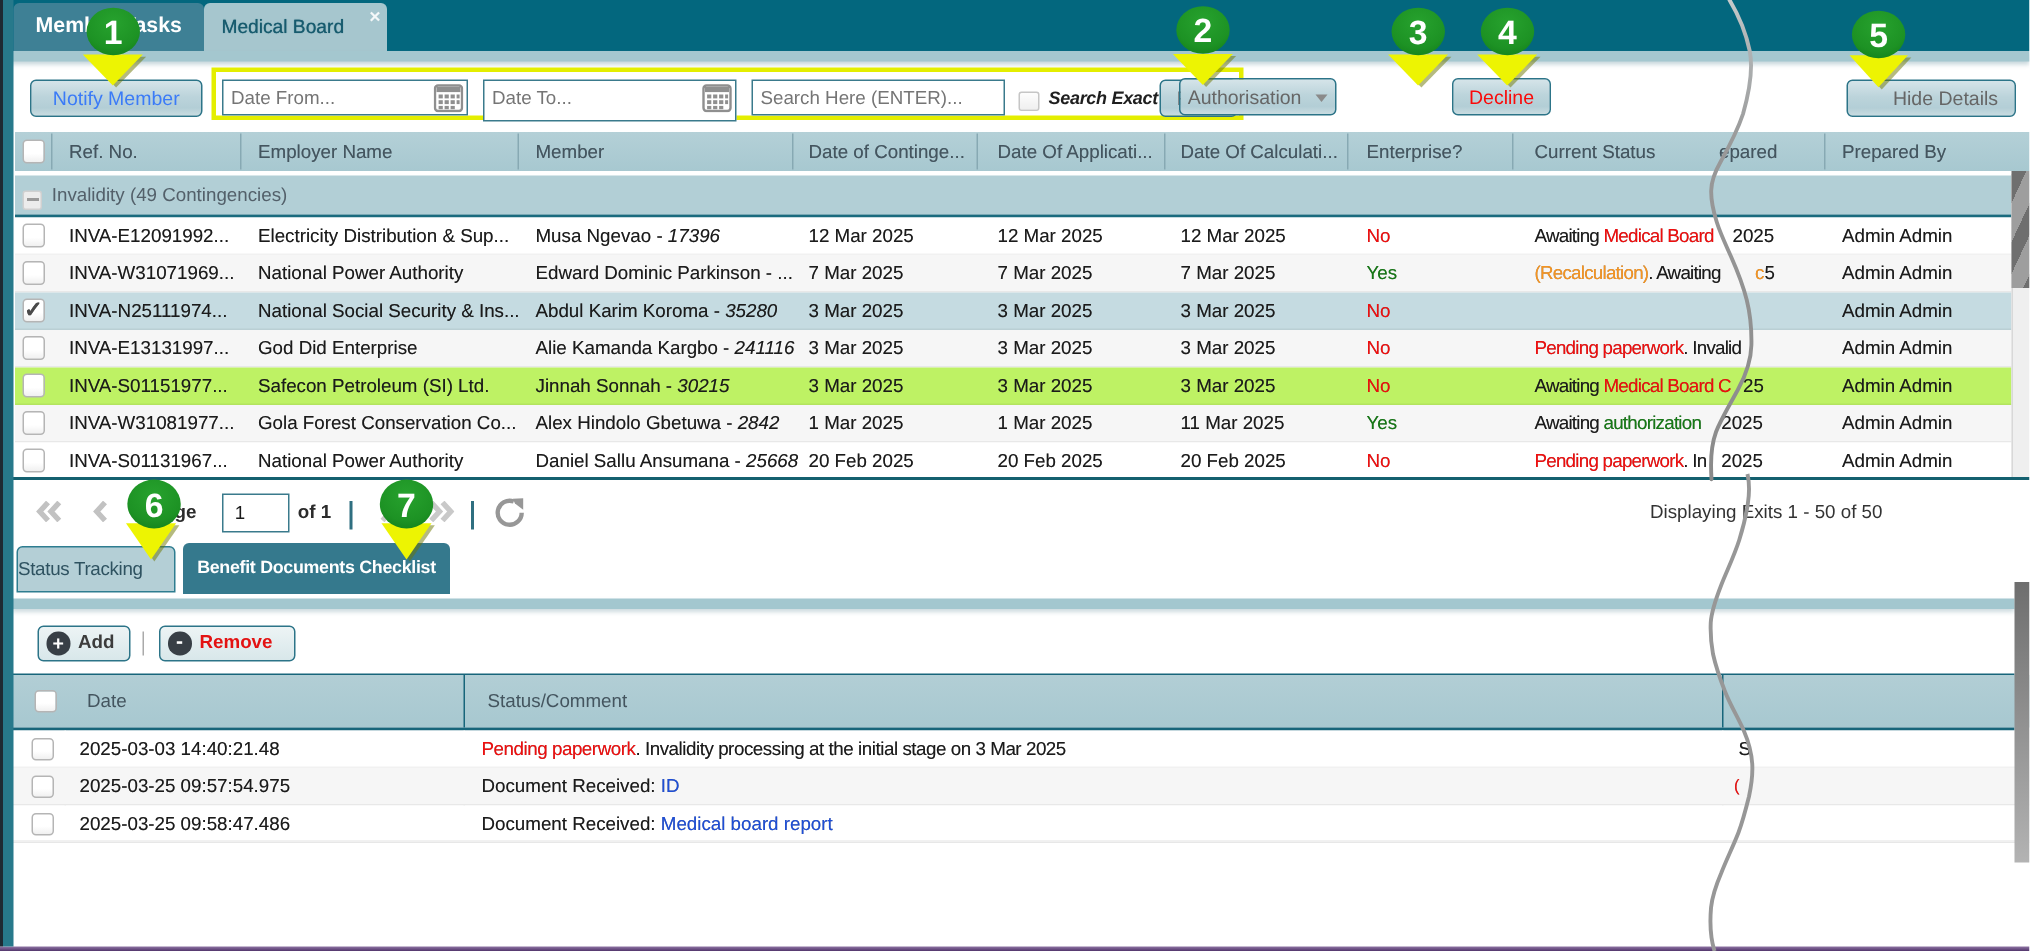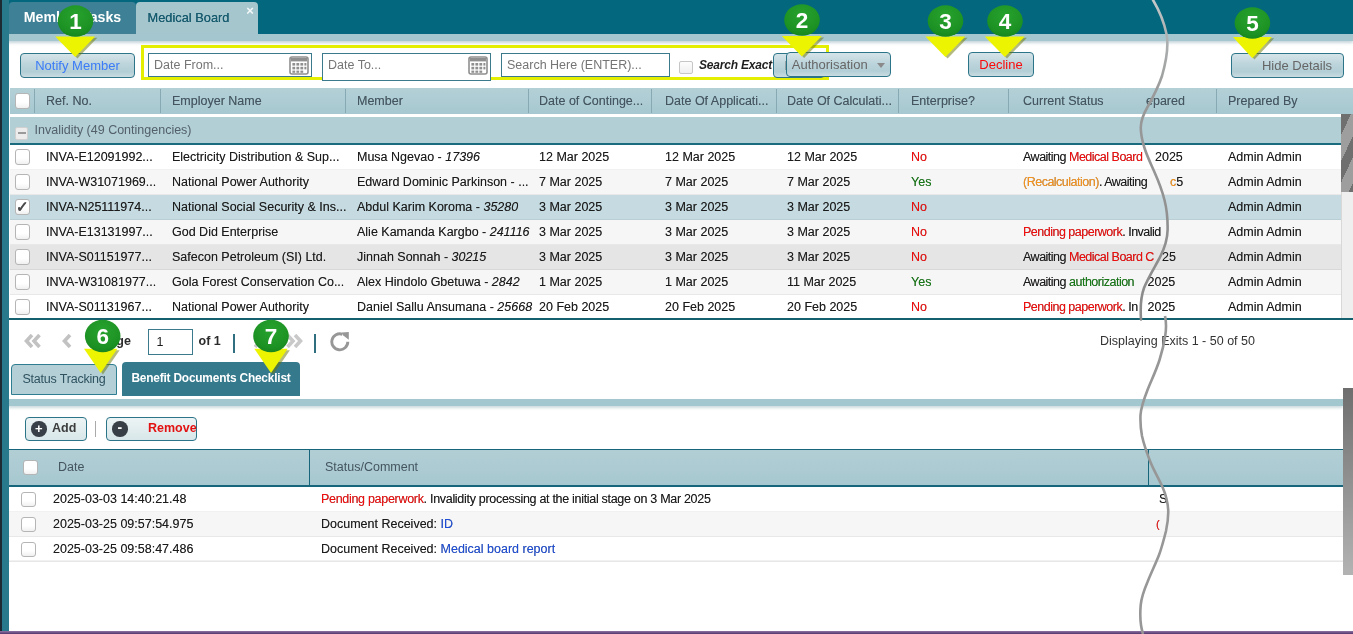--- a/index.html
+++ b/index.html
@@ -141,21 +141,21 @@
  <span class="c1">INVA-E13131997...</span>
     <span class="c2">God Did Enterprise</span>
  <span class="c3">Alie Kamanda Kargbo - <i>241116</i></span>
     <span class="c4">3 Mar 2025</span>
     <span class="c5">3 Mar 2025</span>
  <span class="c6">3 Mar 2025</span>
     <span class="c7 red">No</span>
     <span class="c8"><span class="red" style="position:static">Pending paperwork</span>. Invalid</span>
  <span class="c9">Admin Admin</span>
 </div>
-<div class="row" style="top:244.5px;background:#e5e5e5">
+<div class="row" style="top:244.5px;background:#bef264">
  <span class="cb" style="left:5px;top:4.5px"></span>
  <span class="c1">INVA-S01151977...</span>
     <span class="c2">Safecon Petroleum (SI) Ltd.</span>
  <span class="c3">Jinnah Sonnah - <i>30215</i></span>
     <span class="c4">3 Mar 2025</span>
     <span class="c5">3 Mar 2025</span>
  <span class="c6">3 Mar 2025</span>
     <span class="c7 red">No</span>
     <span class="c8">Awaiting <span class="red" style="position:static">Medical Board C</span></span>
  <span style="left:1152.5px">25</span>
@@ -215,31 +215,31 @@
       <path d="M10,1 L15.5,7 L10,13"></path>
     </g>
   </svg>
 <div class="a" style="left:314px;top:334px;width:2px;height:19px;background:#2f6f80"></div>
 <svg class="a" style="left:330px;top:331px" width="21" height="22" viewBox="0 0 21 22">
 <path d="M12.5,3.3 A8,8 0 1 0 17.8,10.8" fill="none" stroke="#979797" stroke-width="2.9"></path>
 <polygon points="11.9,1.5 18.8,1.1 18.8,8.8 13.3,4.6" fill="#979797"></polygon>
 </svg>
 <div class="a" style="left:1100px;top:334px;width:245px;height:14px;line-height:14px;text-align:left;color:#333">Displaying Exits 1 - 50 of 50</div>
 
-<div class="a" style="left:11px;top:364px;width:106px;height:31px;background:#b4cfd6;border:1px solid #2e7d90;border-radius:4px 4px 0 0;line-height:29px;text-align:center;color:#2e5260;letter-spacing:-0.2px">Status Tracking</div>
+<div class="a" style="left:11px;top:364px;width:106px;height:31px;background:#b4cfd6;border:1px solid #2e7d90;border-radius:4px 4px 0 0;line-height:29px;text-align:left;color:#2e5260;letter-spacing:-0.2px">Status Tracking</div>
 <div class="a" style="left:122px;top:362px;width:178px;height:33.5px;background:#35798d;border-radius:4px 4px 0 0;line-height:33.5px;text-align:center;color:#fff;font-weight:bold;font-size:11.9px;letter-spacing:-0.2px">Benefit Documents Checklist</div>
 <div class="a" style="left:8px;top:399px;width:1335px;height:7px;background:#a3c7cf;box-shadow:0 2px 3px rgba(130,165,175,.4)"></div>
 
 <div class="btn" style="left:25px;top:417px;width:62px;height:24px;background:linear-gradient(180deg,#edf4f5,#d8e7ea)"></div>
 <div class="a" style="left:31px;top:421px;width:15.5px;height:15.5px;border-radius:50%;background:#383f46;color:#fff;text-align:center;line-height:15px;font-weight:bold;font-size:13px;z-index:4">+</div>
 <div class="a" style="left:52px;top:417px;height:24px;line-height:23px;font-weight:bold;color:#3c3c3c;z-index:4">Add</div>
 <div class="a" style="left:95px;top:421px;width:1px;height:16px;background:#aaa"></div>
 <div class="btn" style="left:106px;top:417px;width:91px;height:24px;background:linear-gradient(180deg,#edf4f5,#d8e7ea)"></div>
 <div class="a" style="left:112px;top:421px;width:15.5px;height:15.5px;border-radius:50%;background:#383f46;color:#fff;text-align:center;line-height:13px;font-weight:bold;font-size:14px;z-index:4">-</div>
-<div class="a" style="left:148px;top:417px;height:24px;line-height:23px;font-weight:bold;color:#e31212;z-index:4">Remove</div>
+<div class="a" style="left:133px;top:417px;height:24px;line-height:23px;font-weight:bold;color:#e31212;z-index:4">Remove</div>
 
 <div class="a" style="left:8px;top:448.5px;width:1335px;height:1.5px;background:#17657a"></div>
 <div class="a" style="left:8px;top:450px;width:1345px;height:35px;background:linear-gradient(180deg,#b2ced5,#a7c8d0)"></div>
 <div class="cb" style="left:23px;top:460px;width:15px;height:15px"></div>
 <div class="a" style="left:58px;top:450px;height:35px;line-height:35px;color:#44555f">Date</div>
 <div class="a" style="left:325px;top:450px;height:35px;line-height:35px;color:#44555f">Status/Comment</div>
 <div class="a" style="left:309px;top:450px;width:1px;height:35px;background:#17657a"></div>
 <div class="a" style="left:1148px;top:450px;width:1px;height:35px;background:#17657a"></div>
 <div class="a" style="left:8px;top:485px;width:1335px;height:1.7px;background:#17657a"></div>
 

